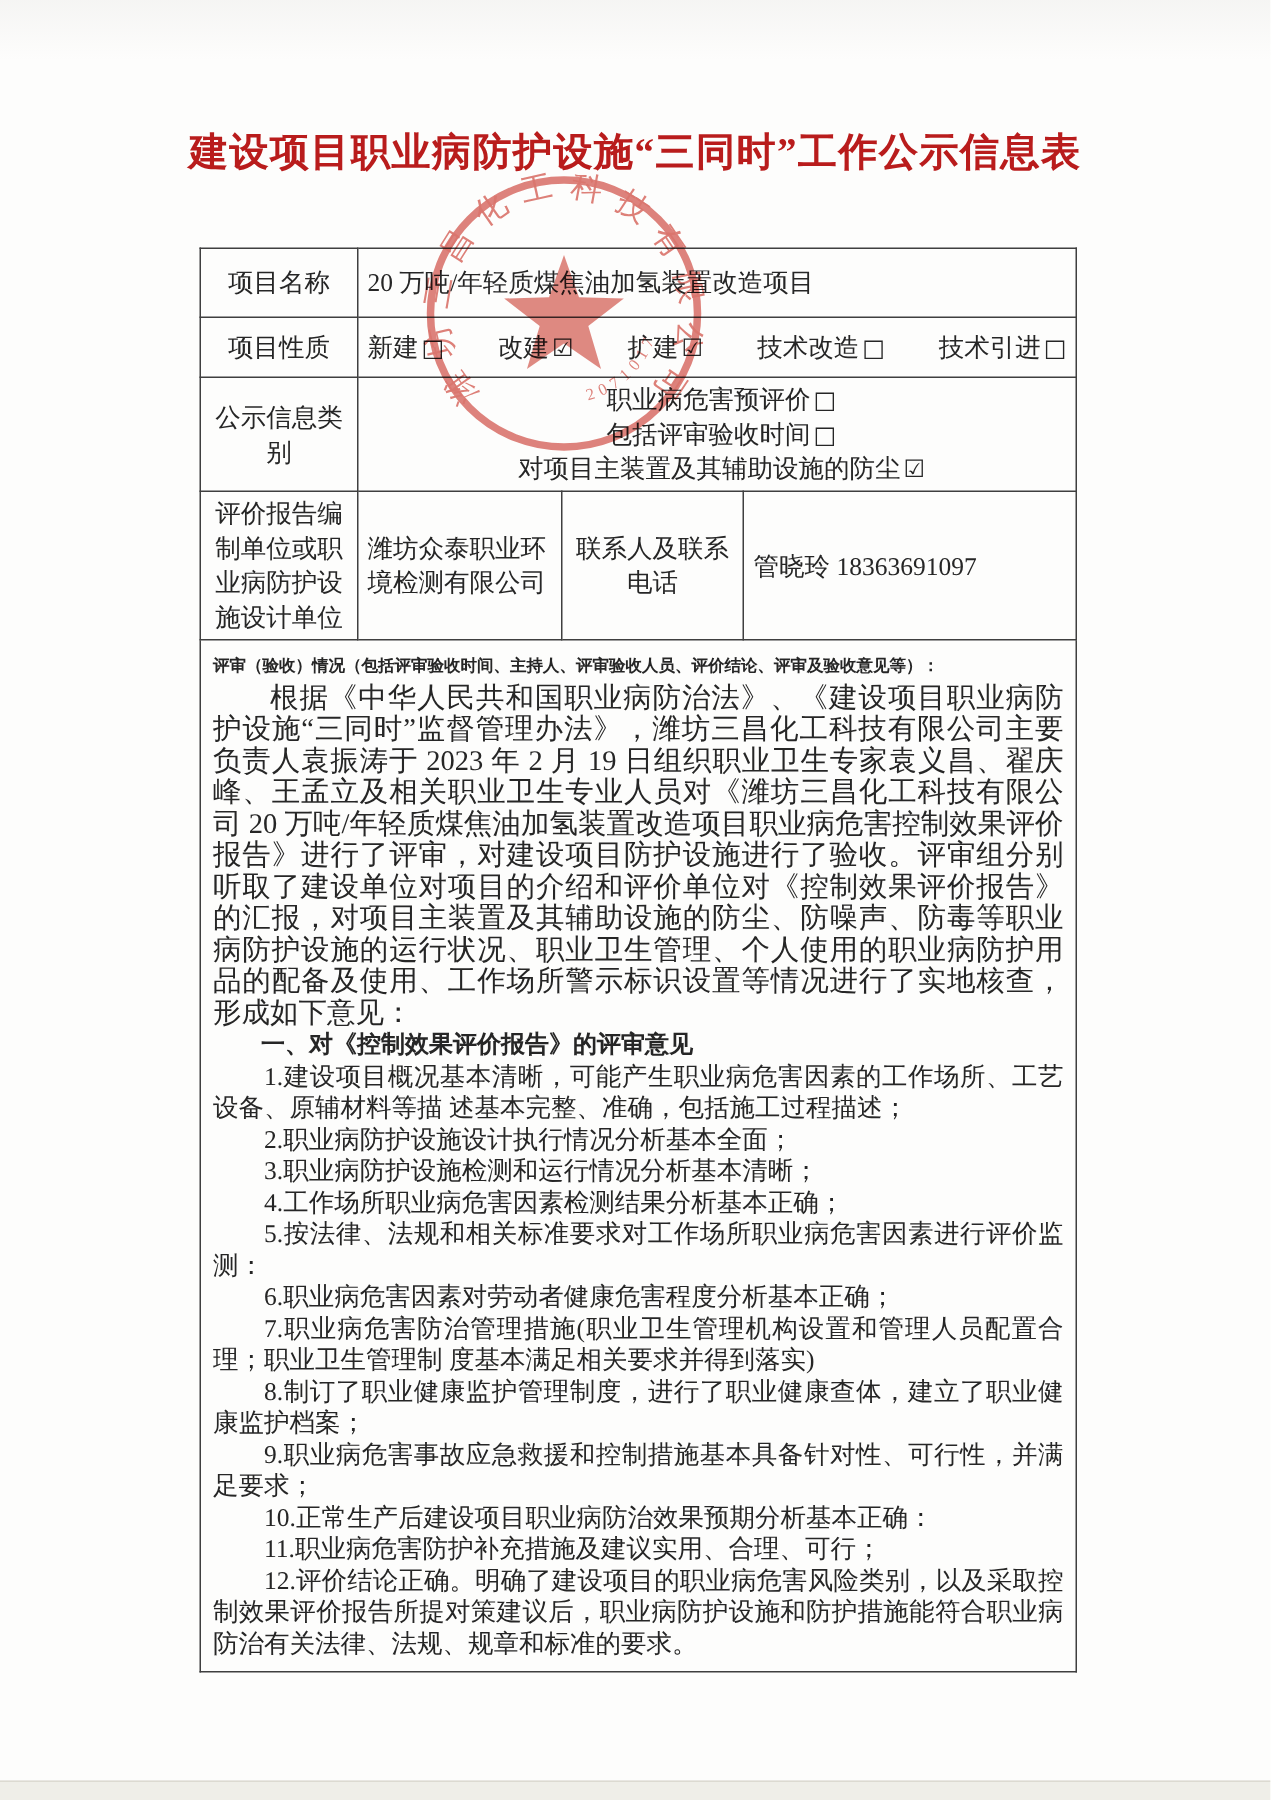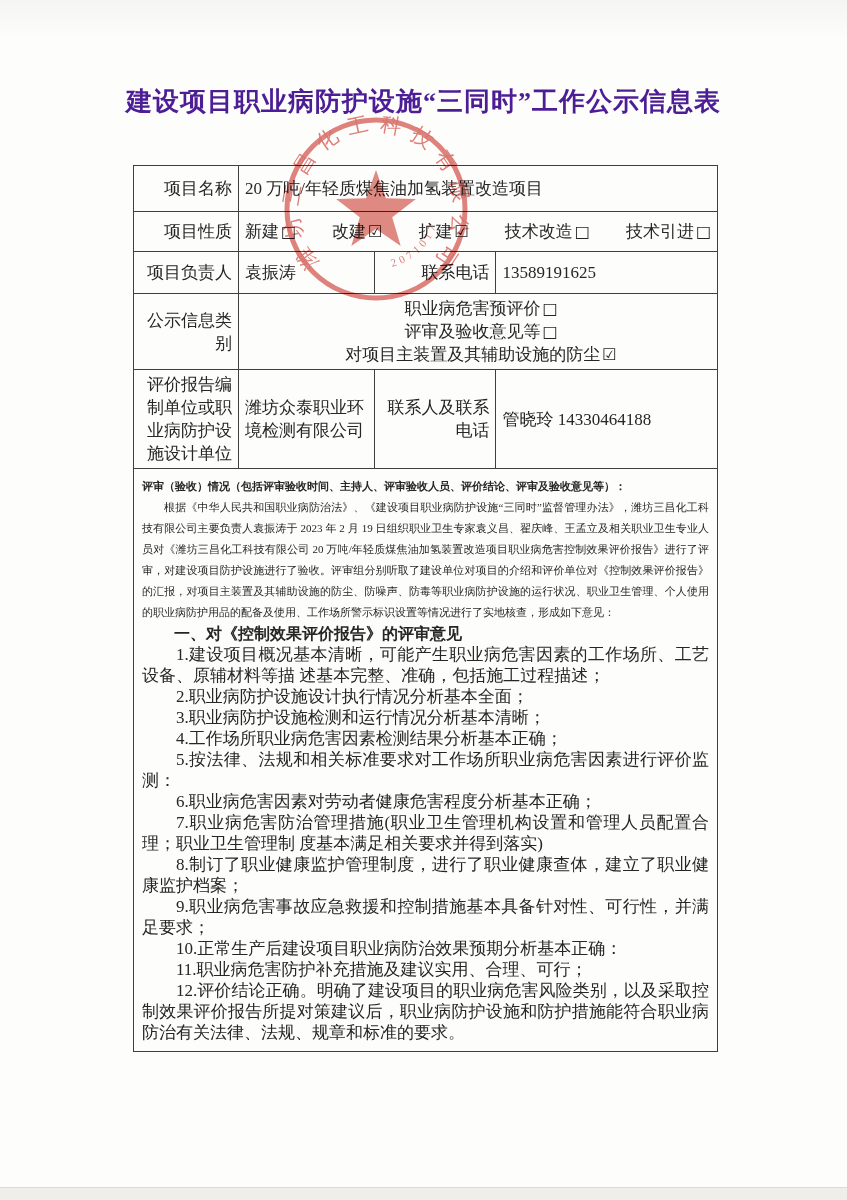--- a/index.html
+++ b/index.html
@@ -18,33 +18,33 @@
     background: #efeee8; border-top: 1px solid #dcdad1;
   }
   .photo-smudge-top {
     position: absolute; top: 0; left: 0; right: 0; height: 40px;
     background: linear-gradient(180deg, rgba(210,208,204,0.18), rgba(255,255,255,0));
   }
   .doc-title {
     position: absolute; top: 84px; left: 0; width: 100%;
     text-align: center;
     font-size: 26px; font-weight: bold; letter-spacing: 1px;
-    color: #4c1d95;
+    color: #b91c1c;
   }
   .info-table {
     position: absolute; top: 165px; left: 133px; width: 585px;
     border-collapse: collapse;
     font-size: 17px;
   }
   .info-table td {
     border: 1.6px solid #3f3f3f;
     padding: 3px 6px;
     vertical-align: middle;
   }
-  .label-cell { text-align: right; }
+  .label-cell { text-align: center; }
   .value-cell { text-align: left; }
   .col1 { width: 144px; }
   .col2 { width: 125px; }
   .col3 { width: 112px; }
   .col4 { width: 204px; }
   .row-name td { height: 46px; }
   .row-addr td { height: 42px; }
   .row-nature td { height: 40px; }
   .row-manager td { height: 42px; }
   .row-category td { height: 74px; }
@@ -54,21 +54,21 @@
     white-space: nowrap;
   }
   .cb-glyph {
     font-family: "DejaVu Sans", sans-serif;
     font-size: 16px; margin-left: 2px;
   }
   .category-list { text-align: center; padding-left: 6px; line-height: 23px; }
   .review-cell { padding: 6px 8px 8px 8px !important; vertical-align: top; }
   .review-heading { font-weight: bold; font-size: 11px; line-height: 22px; }
   .review-para {
-    font-size: 11px; line-height: 21px;
+    font-size: 19px; line-height: 21px;
     text-indent: 2em; text-align: justify;
     word-break: break-all;
   }
   .review-section-title {
     font-weight: bold; font-size: 16px; line-height: 21px; text-indent: 2em;
   }
   .review-item {
     font-size: 17px; line-height: 21px;
     text-indent: 2em; text-align: justify;
     word-break: break-all;
@@ -99,41 +99,35 @@
     <td colspan="3">
       <div class="checkbox-line">
         <span><span>新建</span><span class="cb-glyph">□</span></span>
         <span><span>改建</span><span class="cb-glyph">☑</span></span>
         <span><span>扩建</span><span class="cb-glyph">☑</span></span>
         <span><span>技术改造</span><span class="cb-glyph">□</span></span>
         <span><span>技术引进</span><span class="cb-glyph">□</span></span>
       </div>
     </td>
   </tr>
-  <tr class="row-manager">
-    <td class="label-cell col1">项目负责人</td>
-    <td class="value-cell col2">袁振涛</td>
-    <td class="label-cell col3">联系电话</td>
-    <td class="value-cell col4">13589191625</td>
-  </tr>
   <tr class="row-category">
     <td class="label-cell col1">公示信息类别</td>
     <td colspan="3">
       <div class="category-list">
         <div><span>职业病危害预评价</span><span class="cb-glyph">□</span></div>
-        <div><span>评审及验收意见等</span><span class="cb-glyph">□</span></div>
+        <div><span>包括评审验收时间</span><span class="cb-glyph">□</span></div>
         <div><span>对项目主装置及其辅助设施的防尘</span><span class="cb-glyph">☑</span></div>
       </div>
     </td>
   </tr>
   <tr class="row-agency">
     <td class="label-cell col1">评价报告编制单位或职业病防护设施设计单位</td>
     <td class="value-cell col2">潍坊众泰职业环境检测有限公司</td>
     <td class="label-cell col3">联系人及联系电话</td>
-    <td class="value-cell col4">管晓玲 14330464188</td>
+    <td class="value-cell col4">管晓玲 18363691097</td>
   </tr>
   <tr>
     <td class="review-cell" colspan="4">
       <div class="review-heading">评审（验收）情况（包括评审验收时间、主持人、评审验收人员、评价结论、评审及验收意见等）：</div>
       <p class="review-para">根据《中华人民共和国职业病防治法》、《建设项目职业病防护设施“三同时”监督管理办法》，潍坊三昌化工科技有限公司主要负责人袁振涛于 2023 年 2 月 19 日组织职业卫生专家袁义昌、翟庆峰、王孟立及相关职业卫生专业人员对《潍坊三昌化工科技有限公司 20 万吨/年轻质煤焦油加氢装置改造项目职业病危害控制效果评价报告》进行了评审，对建设项目防护设施进行了验收。评审组分别听取了建设单位对项目的介绍和评价单位对《控制效果评价报告》的汇报，对项目主装置及其辅助设施的防尘、防噪声、防毒等职业病防护设施的运行状况、职业卫生管理、个人使用的职业病防护用品的配备及使用、工作场所警示标识设置等情况进行了实地核查，形成如下意见：</p>
       <p class="review-section-title">一、对《控制效果评价报告》的评审意见</p>
       <p class="review-item">1.建设项目概况基本清晰，可能产生职业病危害因素的工作场所、工艺设备、原辅材料等描 述基本完整、准确，包括施工过程描述；</p>
       <p class="review-item">2.职业病防护设施设计执行情况分析基本全面；</p>
       <p class="review-item">3.职业病防护设施检测和运行情况分析基本清晰；</p>
       <p class="review-item">4.工作场所职业病危害因素检测结果分析基本正确；</p>

